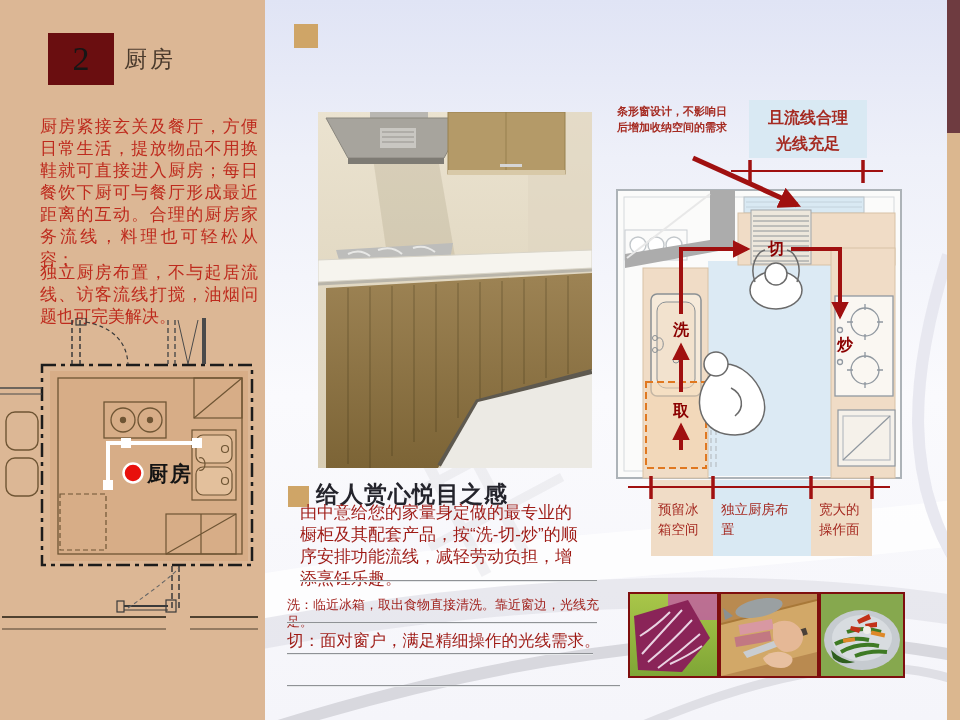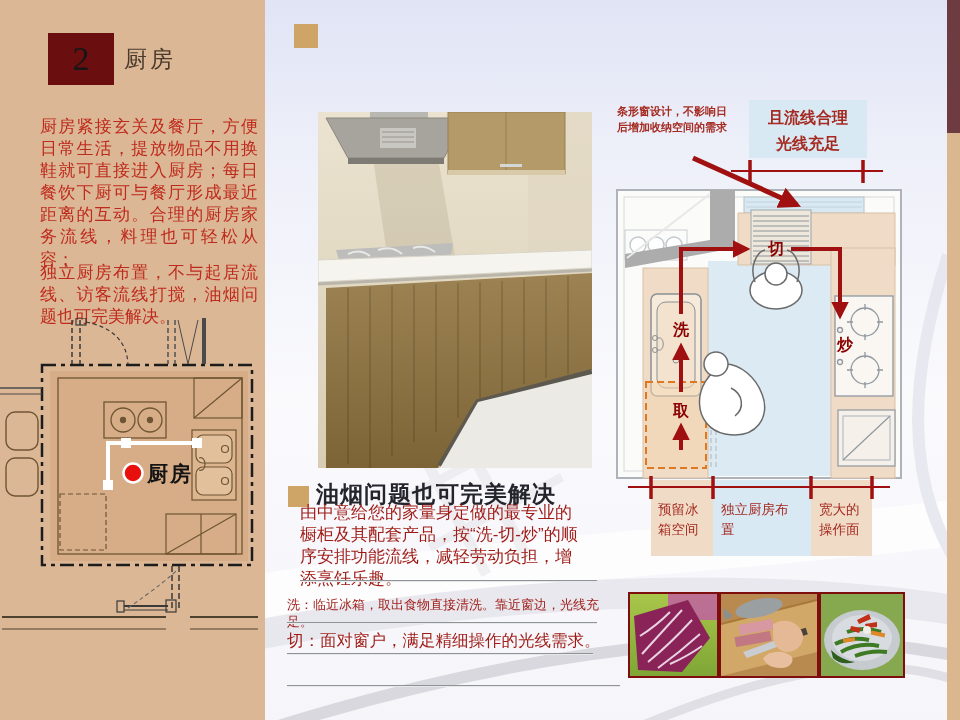--- a/index.html
+++ b/index.html
@@ -288,21 +288,21 @@
     <div class="abs diag-blue" style="left:136px;top:2px;width:118px;height:58px;padding-top:5px;box-sizing:border-box;">
       <div>且流线合理</div>
       <div>光线充足</div>
     </div>
     <div class="abs dim-label" style="left:45px;top:402px;width:46px;">预留冰箱空间</div>
     <div class="abs dim-label" style="left:108px;top:402px;width:72px;">独立厨房布置</div>
     <div class="abs dim-label" style="left:206px;top:402px;width:46px;">宽大的操作面</div>
   </div>
 
   <div class="abs bullet" style="left:288px;top:486px;width:21px;height:21px;"></div>
-  <div class="abs h1" style="left:316px;top:479px;font-size:23px;">油烟问题也可完美解决</div>
+  <div class="abs h1" style="left:316px;top:479px;font-size:23px;">给人赏心悦目之感</div>
   <div class="abs red-body" style="left:300px;top:502px;width:287px;font-size:17px;line-height:1.3;">由中意给您的家量身定做的最专业的橱柜及其配套产品，按“洗-切-炒”的顺序安排功能流线，减轻劳动负担，增添烹饪乐趣。</div>
 
   <div class="abs sep" style="left:300px;top:580px;width:297px;"></div>
   <div class="abs red-body" style="left:287px;top:596px;width:318px;font-size:13px;line-height:1.32;">洗：临近冰箱，取出食物直接清洗。靠近窗边，光线充足。</div>
   <div class="abs sep" style="left:287px;top:622px;width:310px;"></div>
   <div class="abs sep" style="left:287px;top:653px;width:306px;"></div>
   <div class="abs red-body" style="left:287px;top:630px;width:345px;font-size:16.5px;">切：面对窗户，满足精细操作的光线需求。</div>
   <div class="abs sep" style="left:287px;top:685px;width:333px;"></div>
 
   <div class="abs" style="left:628px;top:592px;display:flex;">

